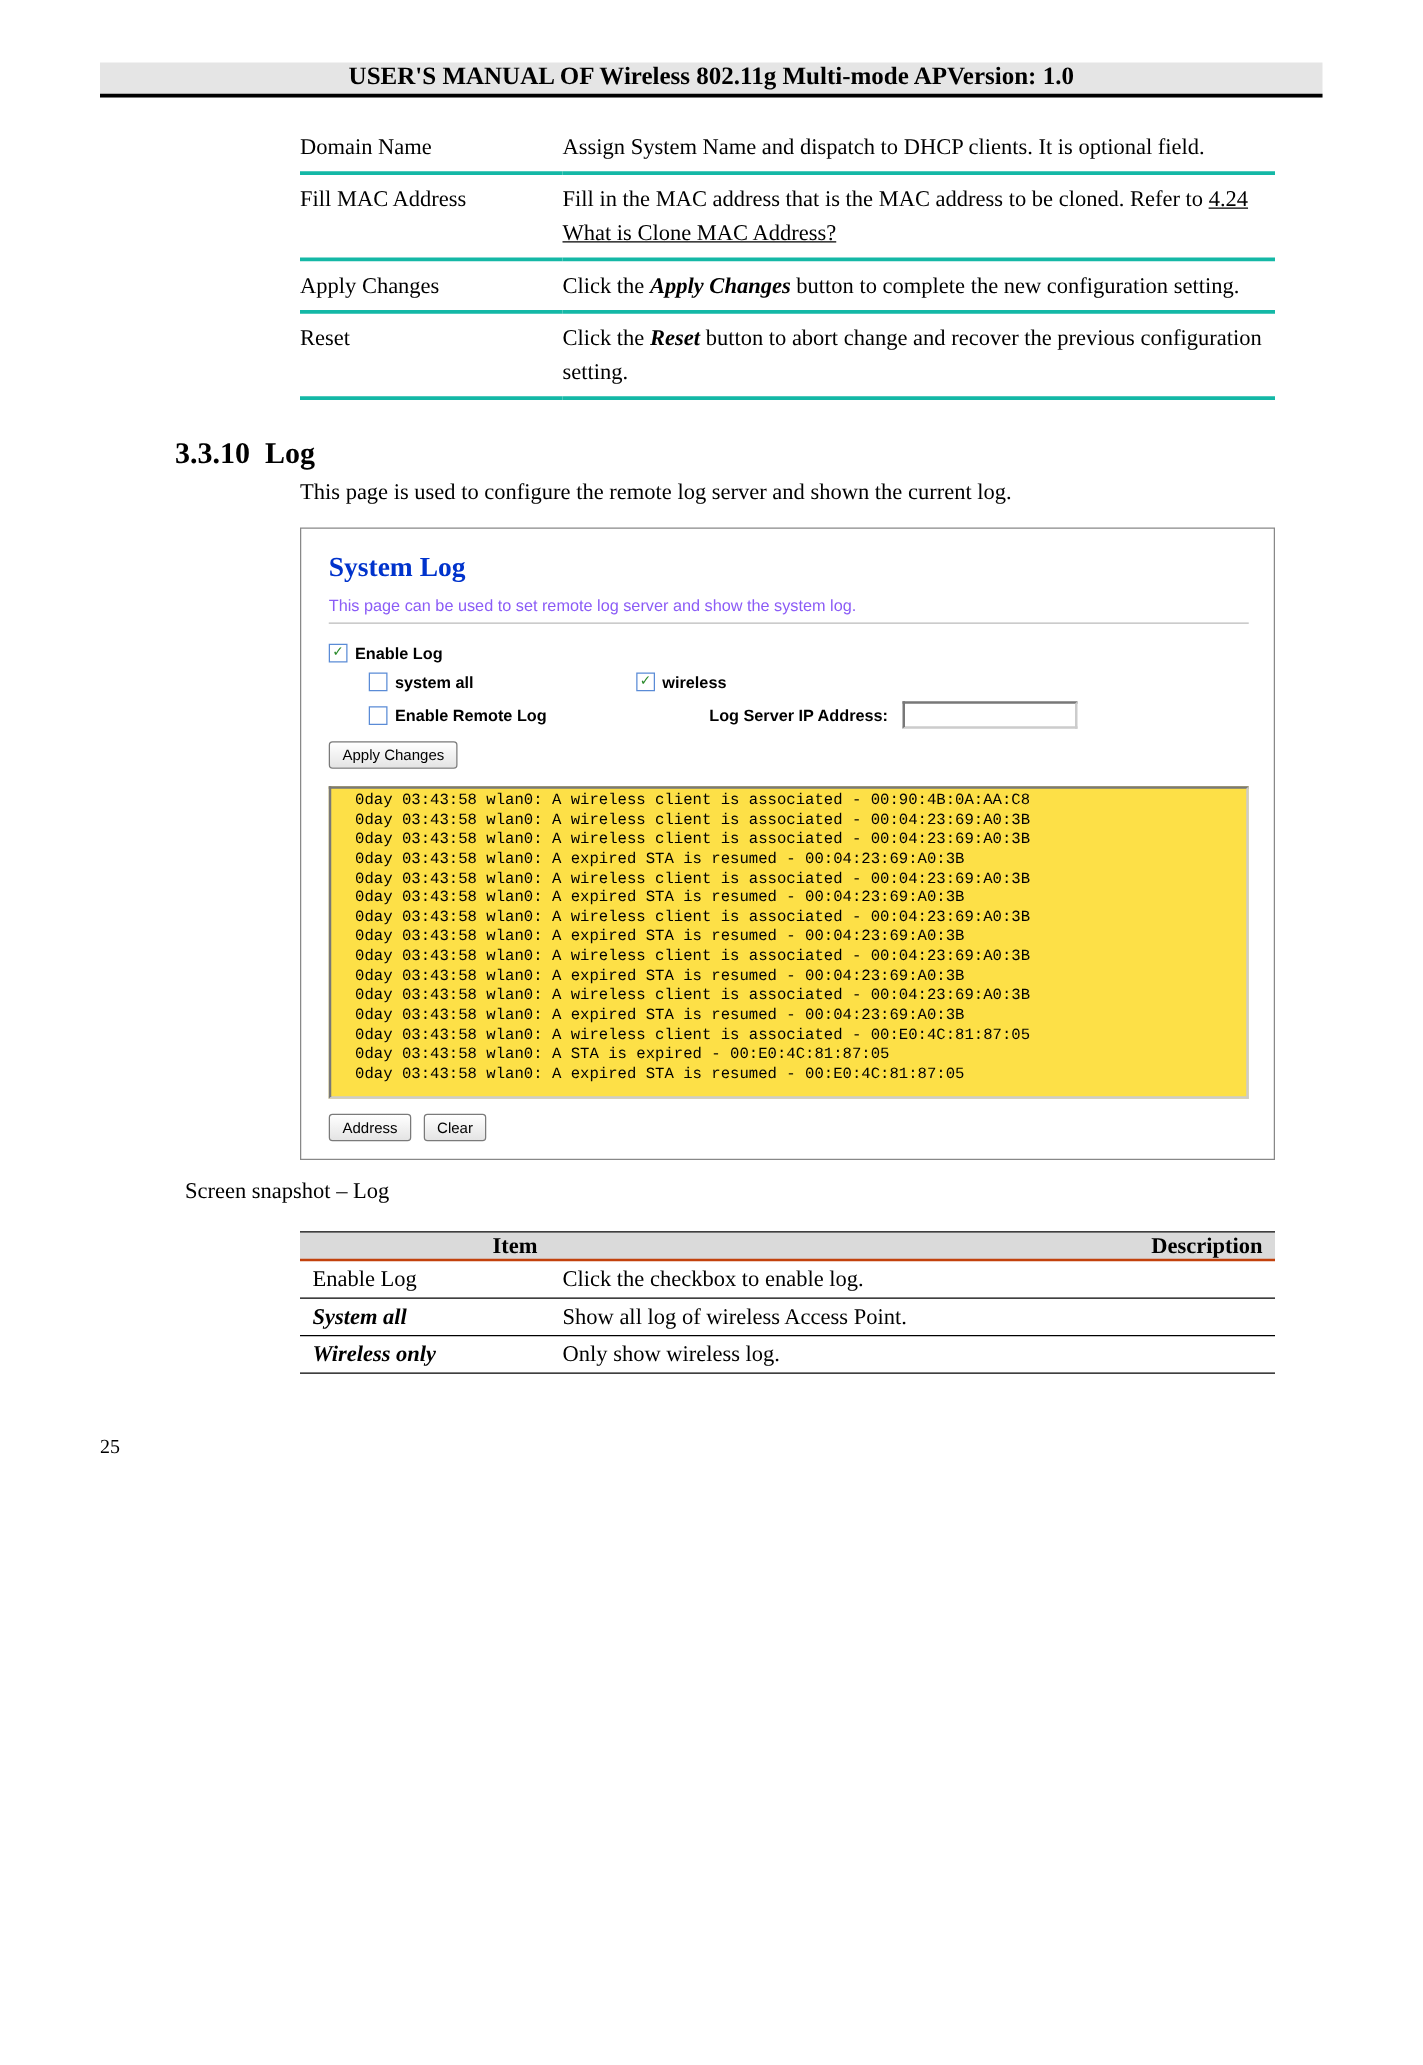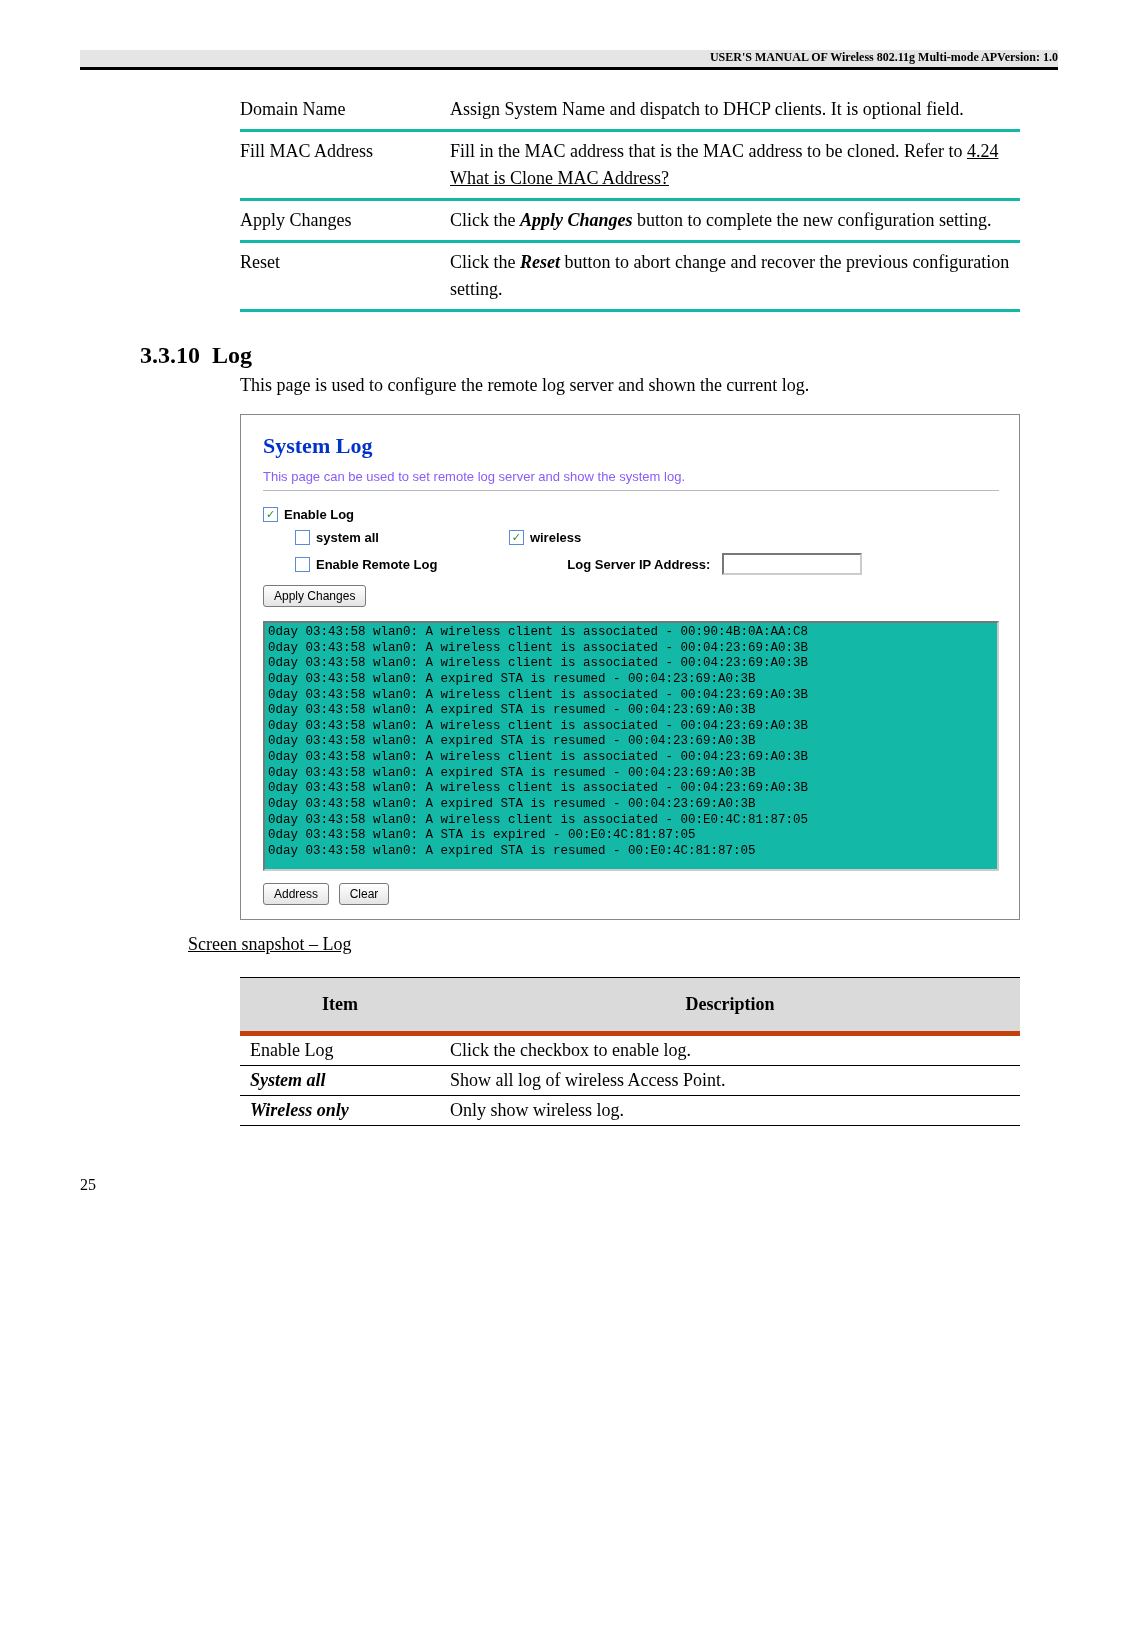--- a/index.html
+++ b/index.html
@@ -8,22 +8,22 @@
   background: #fff;
   color: #000;
   width: 1138px;
   padding: 50px 80px 40px 80px;
 }
 .header-bar {
   border-bottom: 3px solid #000;
   padding-bottom: 2px;
   background: #e5e5e5;
   display: flex;
-  justify-content: flex-end;
-  font-size: 12px;
+  justify-content: center;
+  font-size: 20px;
   font-weight: bold;
 }
 .param-table {
   width: 780px;
   margin-left: 160px;
   margin-top: 20px;
   border-collapse: collapse;
 }
 .param-table td {
   border-bottom: 3px solid #14b8a6;
@@ -106,46 +106,45 @@
   background: linear-gradient(#fff, #e4e4e4);
   cursor: pointer;
   margin-right: 6px;
 }
 .log-area {
   width: 100%;
   height: 250px;
   border: 2px inset #ccc;
   font-family: "Courier New", monospace;
   font-size: 12.5px;
-  background: #14b8a6;
+  background: #fde047;
   overflow-y: scroll;
-  padding: 2px 3px;
+  padding: 2px 19px;
   margin-top: 14px;
   margin-bottom: 12px;
   white-space: pre;
   line-height: 1.25;
 }
 .screenshot-caption {
-  margin-left: 108px;
+  margin-left: 68px;
   margin-top: 14px;
   font-size: 18px;
-  text-decoration: underline;
 }
 .item-table {
   width: 780px;
   margin-left: 160px;
   margin-top: 22px;
   border-collapse: collapse;
   font-size: 18px;
 }
 .item-table th {
-  text-align: center;
+  text-align: right;
   background: #dadada;
-  padding: 16px 10px;
-  border-bottom: 5px solid #c2410c;
+  padding: 0 10px;
+  border-bottom: 2px solid #c2410c;
   border-top: 1px solid #000;
 }
 .item-table td {
   padding: 4px 10px;
   border-bottom: 1px solid #000;
 }
 .item-table td:first-child, .item-table th:first-child { width: 200px; }
 .page-num {
   text-align: left;
   margin-top: 50px;

